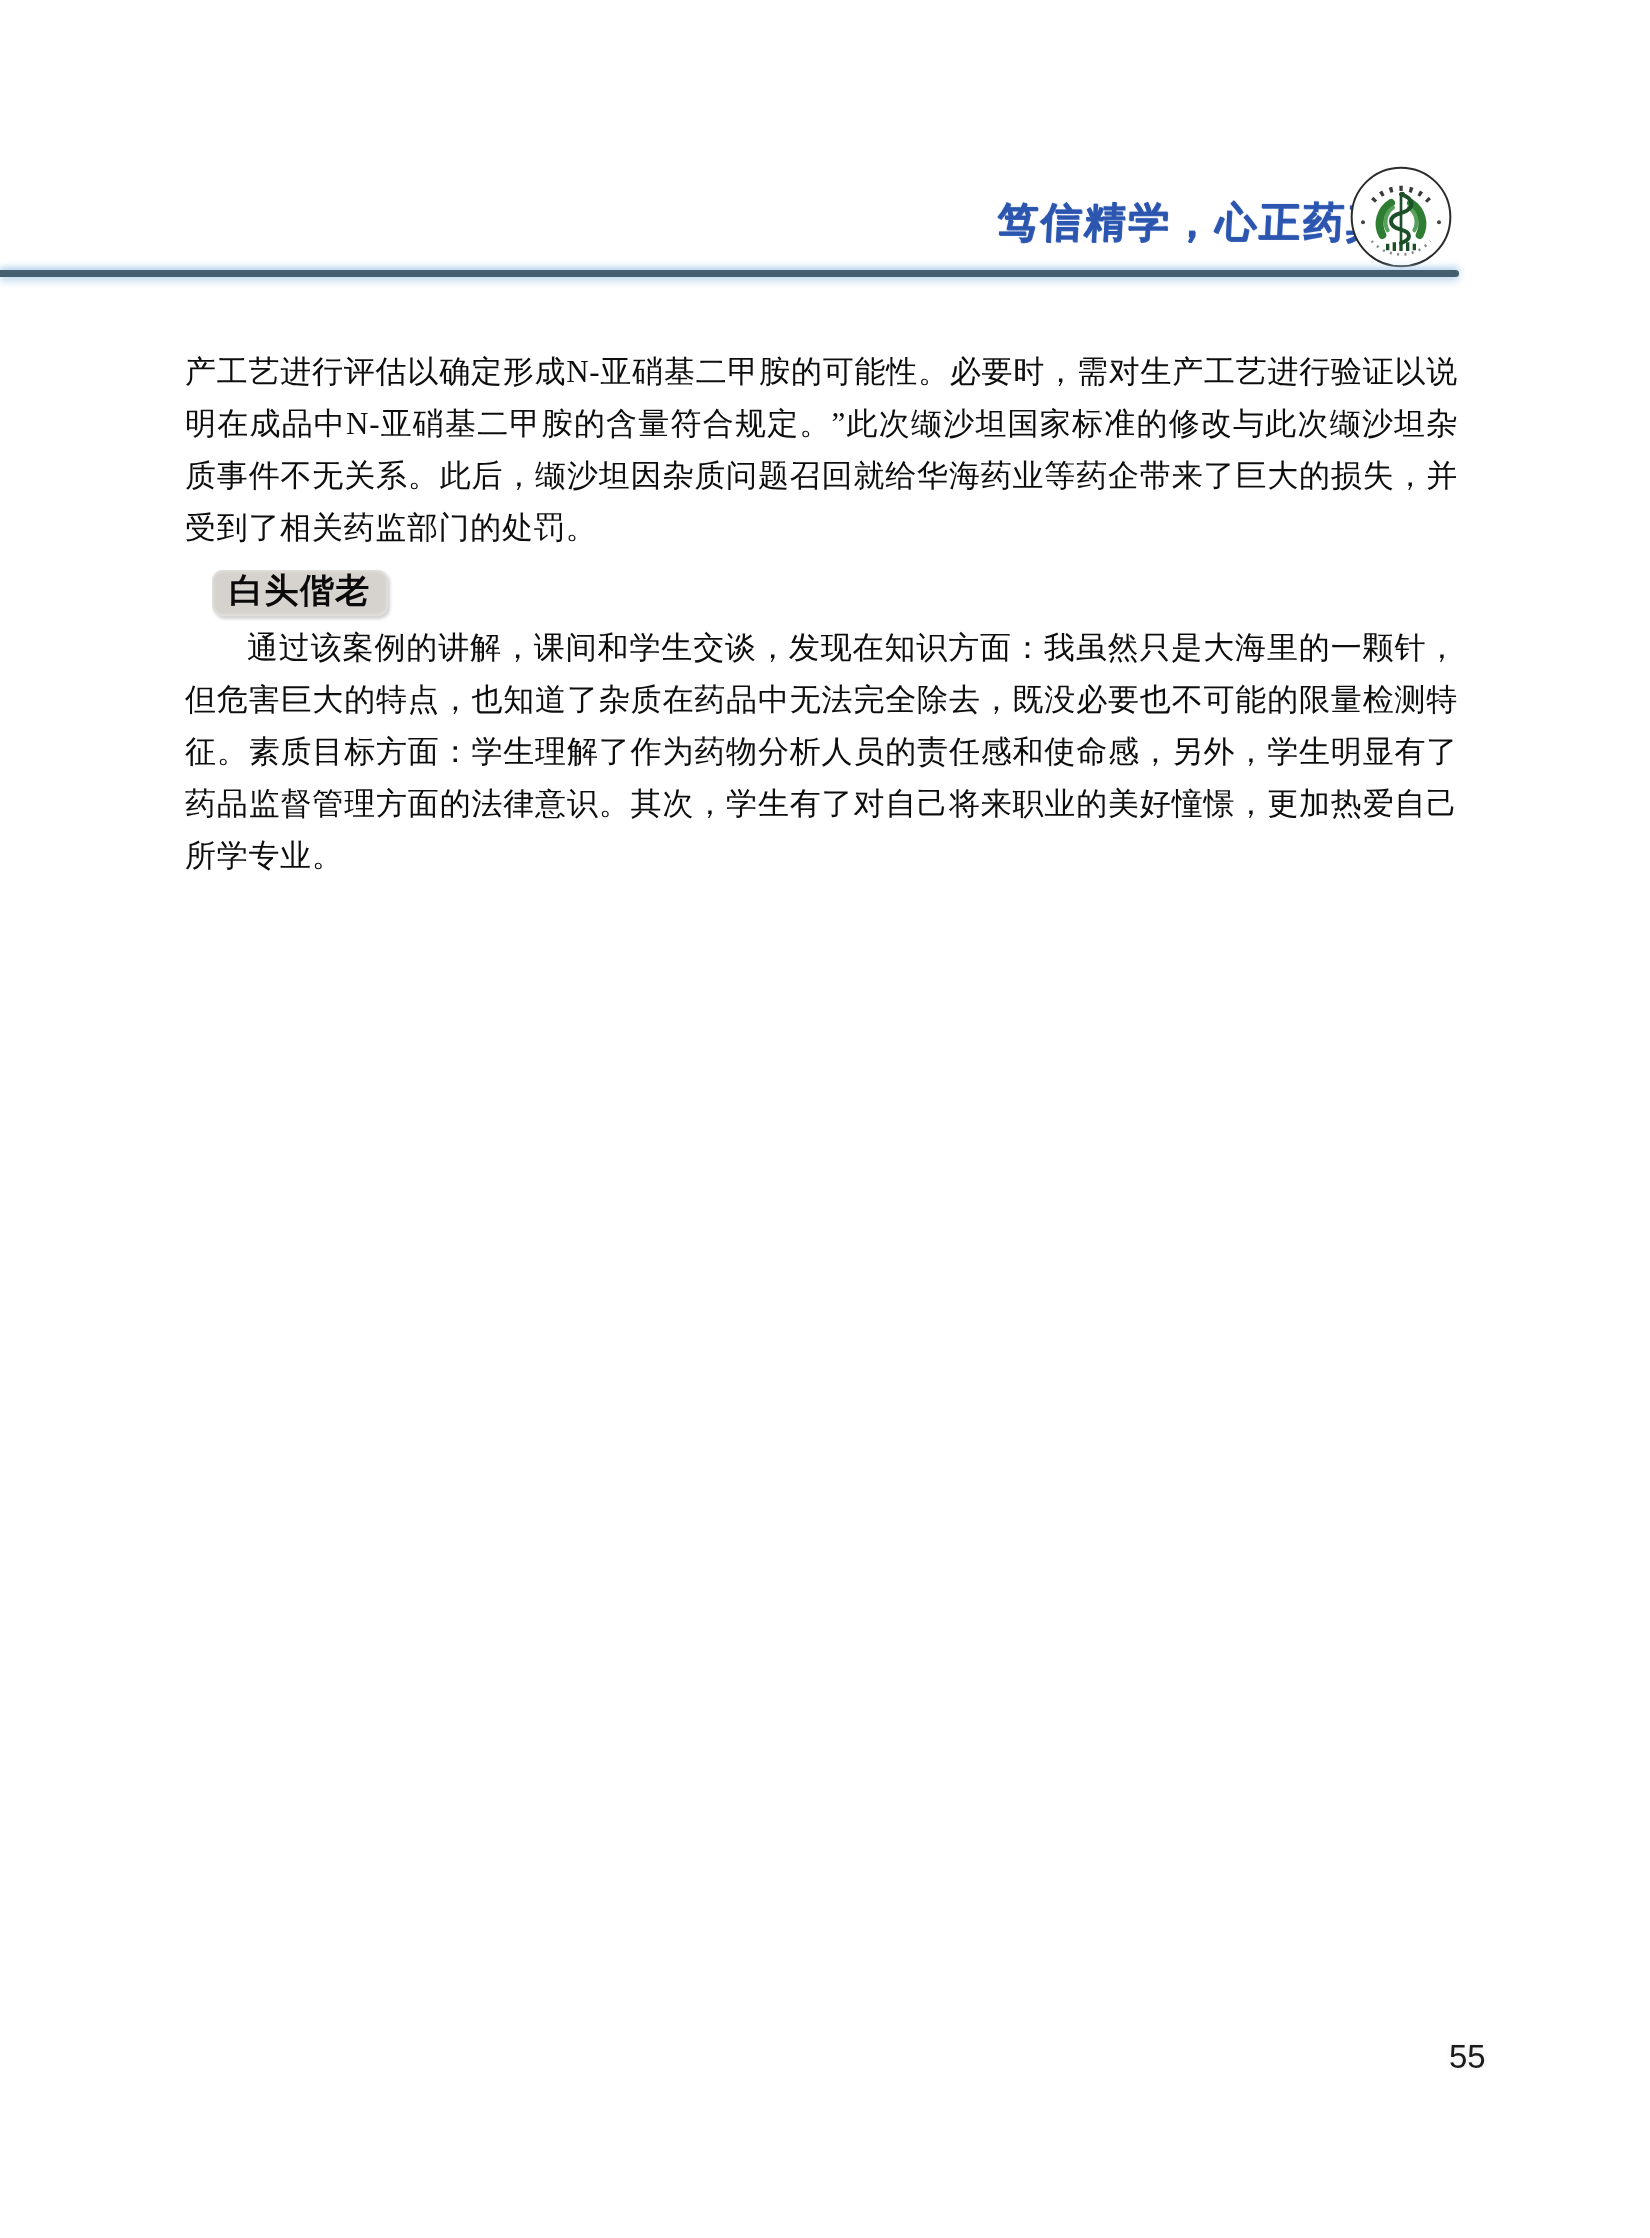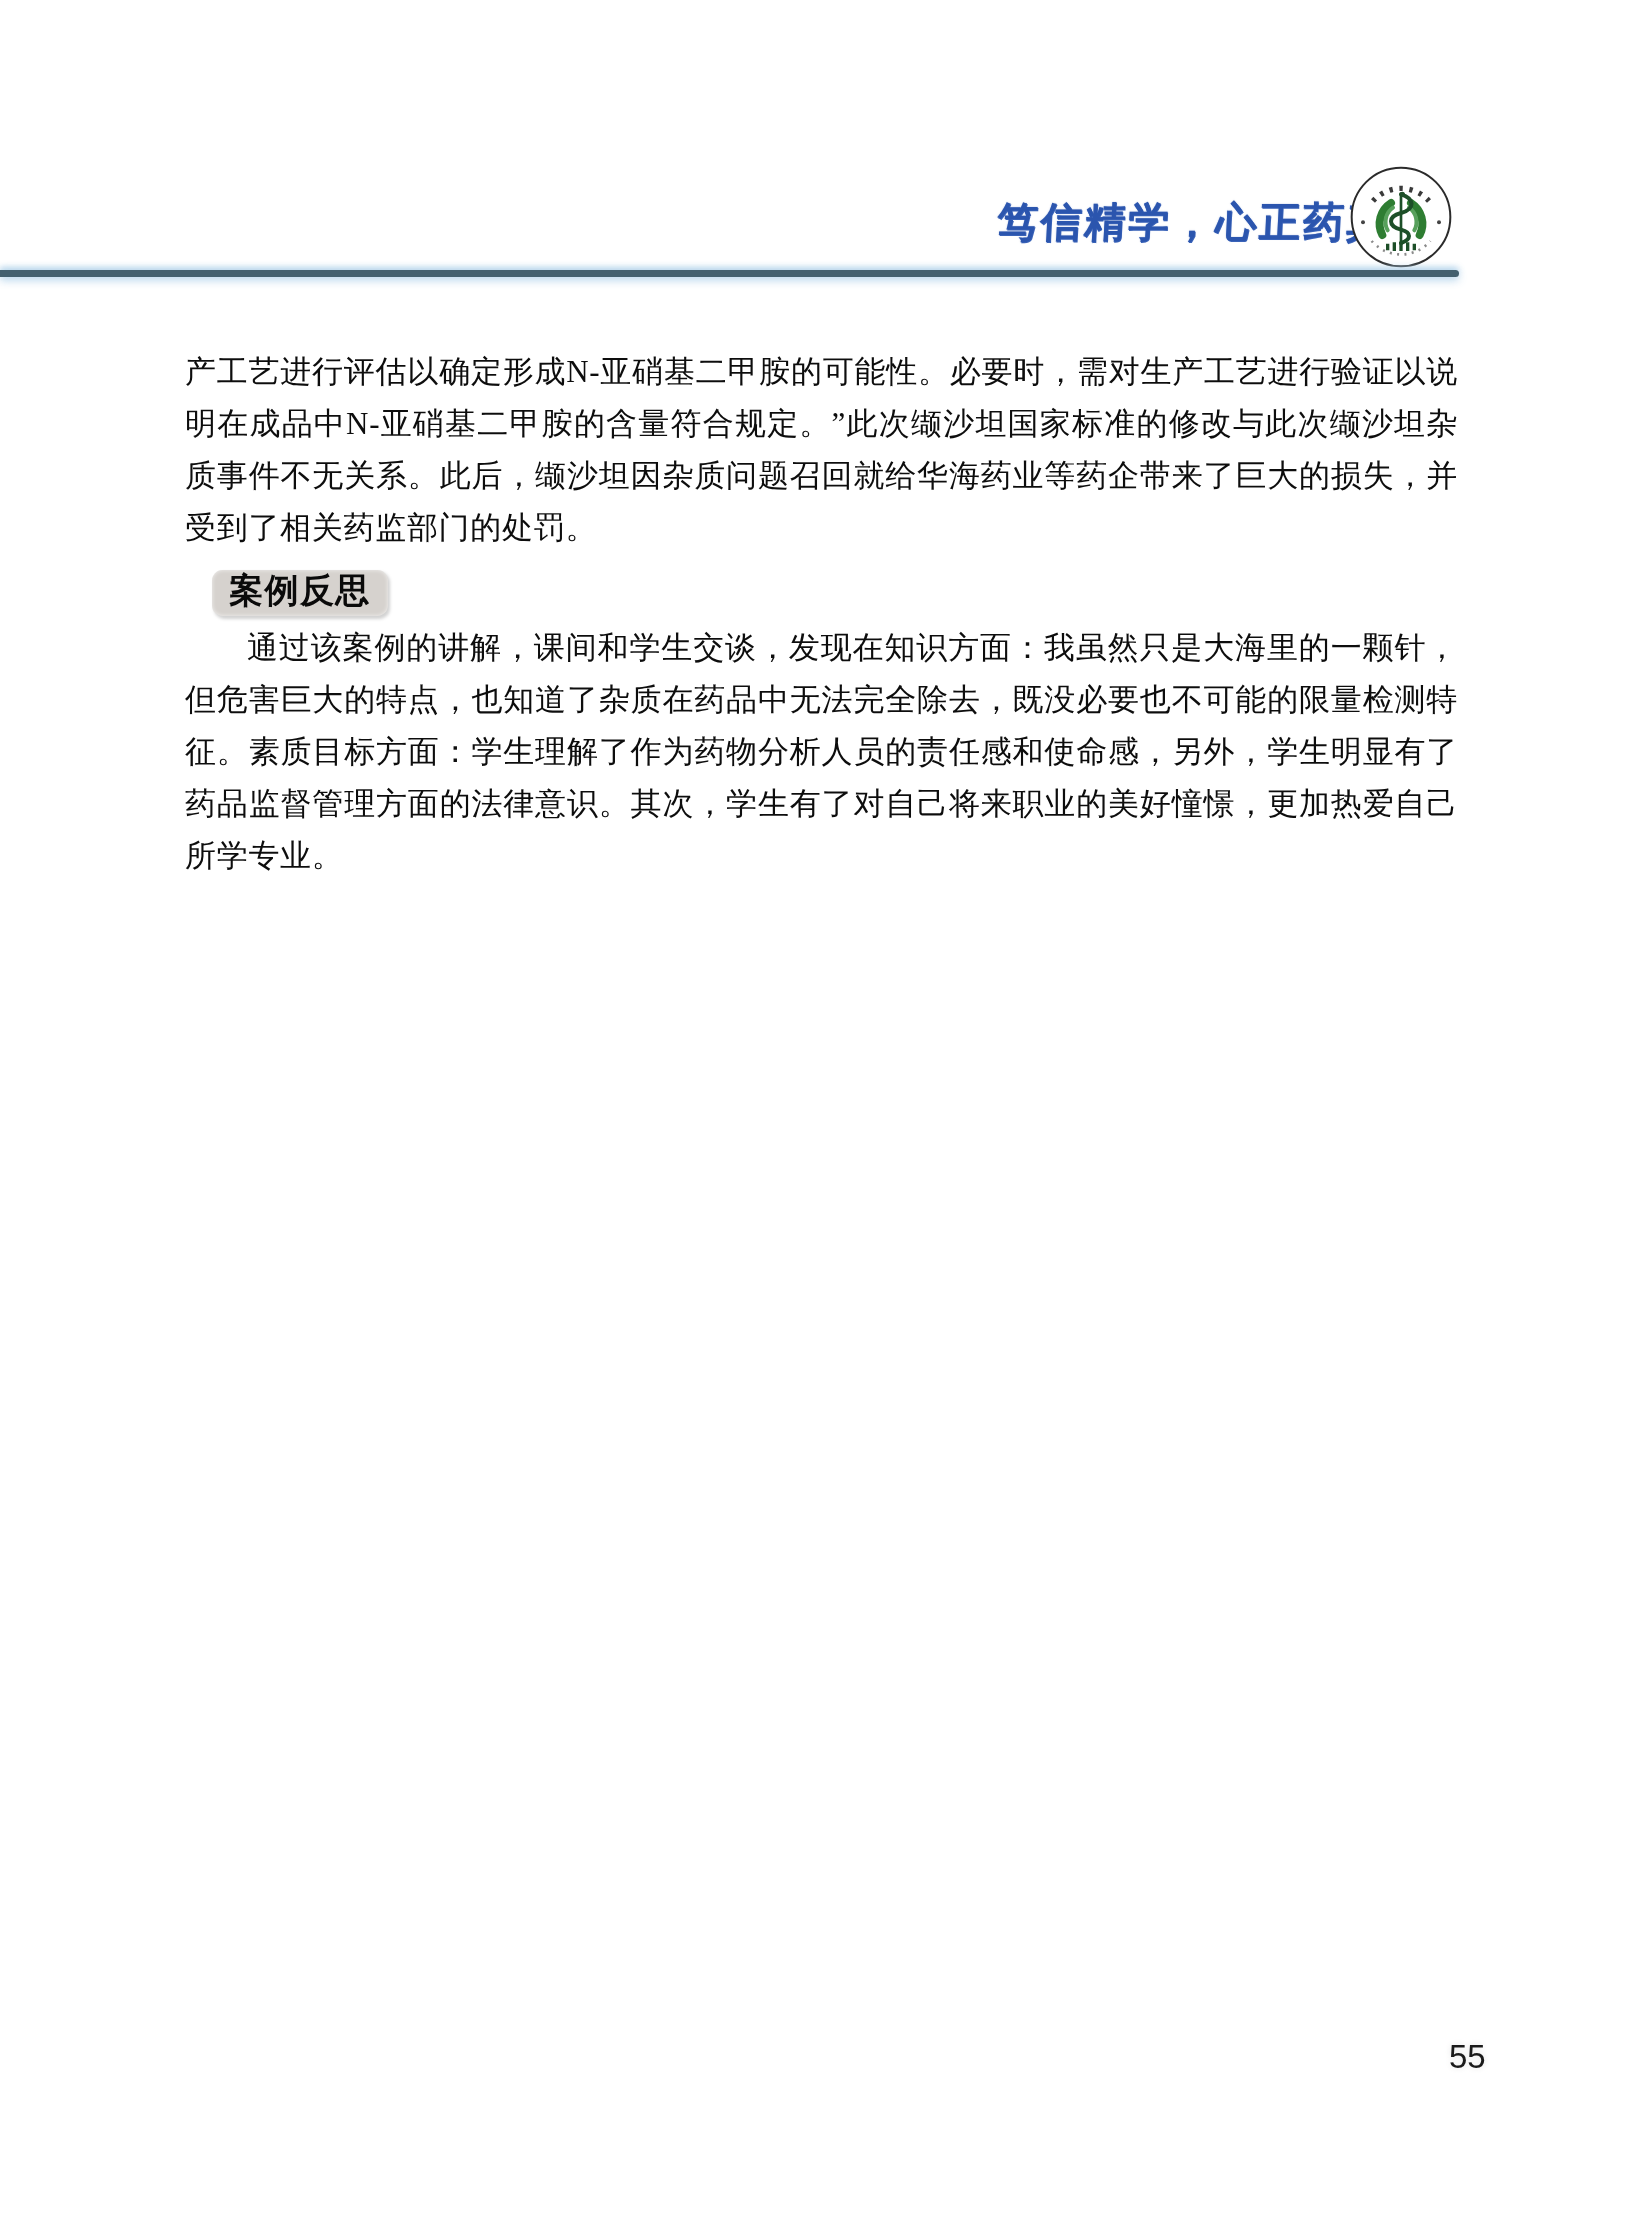--- a/index.html
+++ b/index.html
@@ -96,21 +96,21 @@
     <circle cx="80" cy="44" r="4" fill="#1d4f28"></circle>
     <path d="M58,118 l0,10 M68,116 l0,13 M78,115 l0,14 M88,116 l0,13 M98,118 l0,10" stroke="#1d4f28" stroke-width="5"></path>
   </svg>
 
   <div class="header-rule"></div>
 
   <div class="content">
     <p>产工艺进行评估以确定形成N-亚硝基二甲胺的可能性。必要时，需对生产工艺进行验证以说明在成品中N-亚硝基二甲胺的含量符合规定。”此次缬沙坦国家标准的修改与此次缬沙坦杂质事件不无关系。此后，缬沙坦因杂质问题召回就给华海药业等药企带来了巨大的损失，并受到了相关药监部门的处罚。</p>
 
     <div>
-      <span class="section-badge">案例反思</span>
+      <span class="section-badge">白头偕老</span>
     </div>
 
     <p class="ind">通过该案例的讲解，课间和学生交谈，发现在知识方面：我虽然只是大海里的一颗针，但危害巨大的特点，也知道了杂质在药品中无法完全除去，既没必要也不可能的限量检测特征。素质目标方面：学生理解了作为药物分析人员的责任感和使命感，另外，学生明显有了药品监督管理方面的法律意识。其次，学生有了对自己将来职业的美好憧憬，更加热爱自己所学专业。</p>
   </div>
 
   <div class="page-number">55</div>
 
 </div>
 
 

